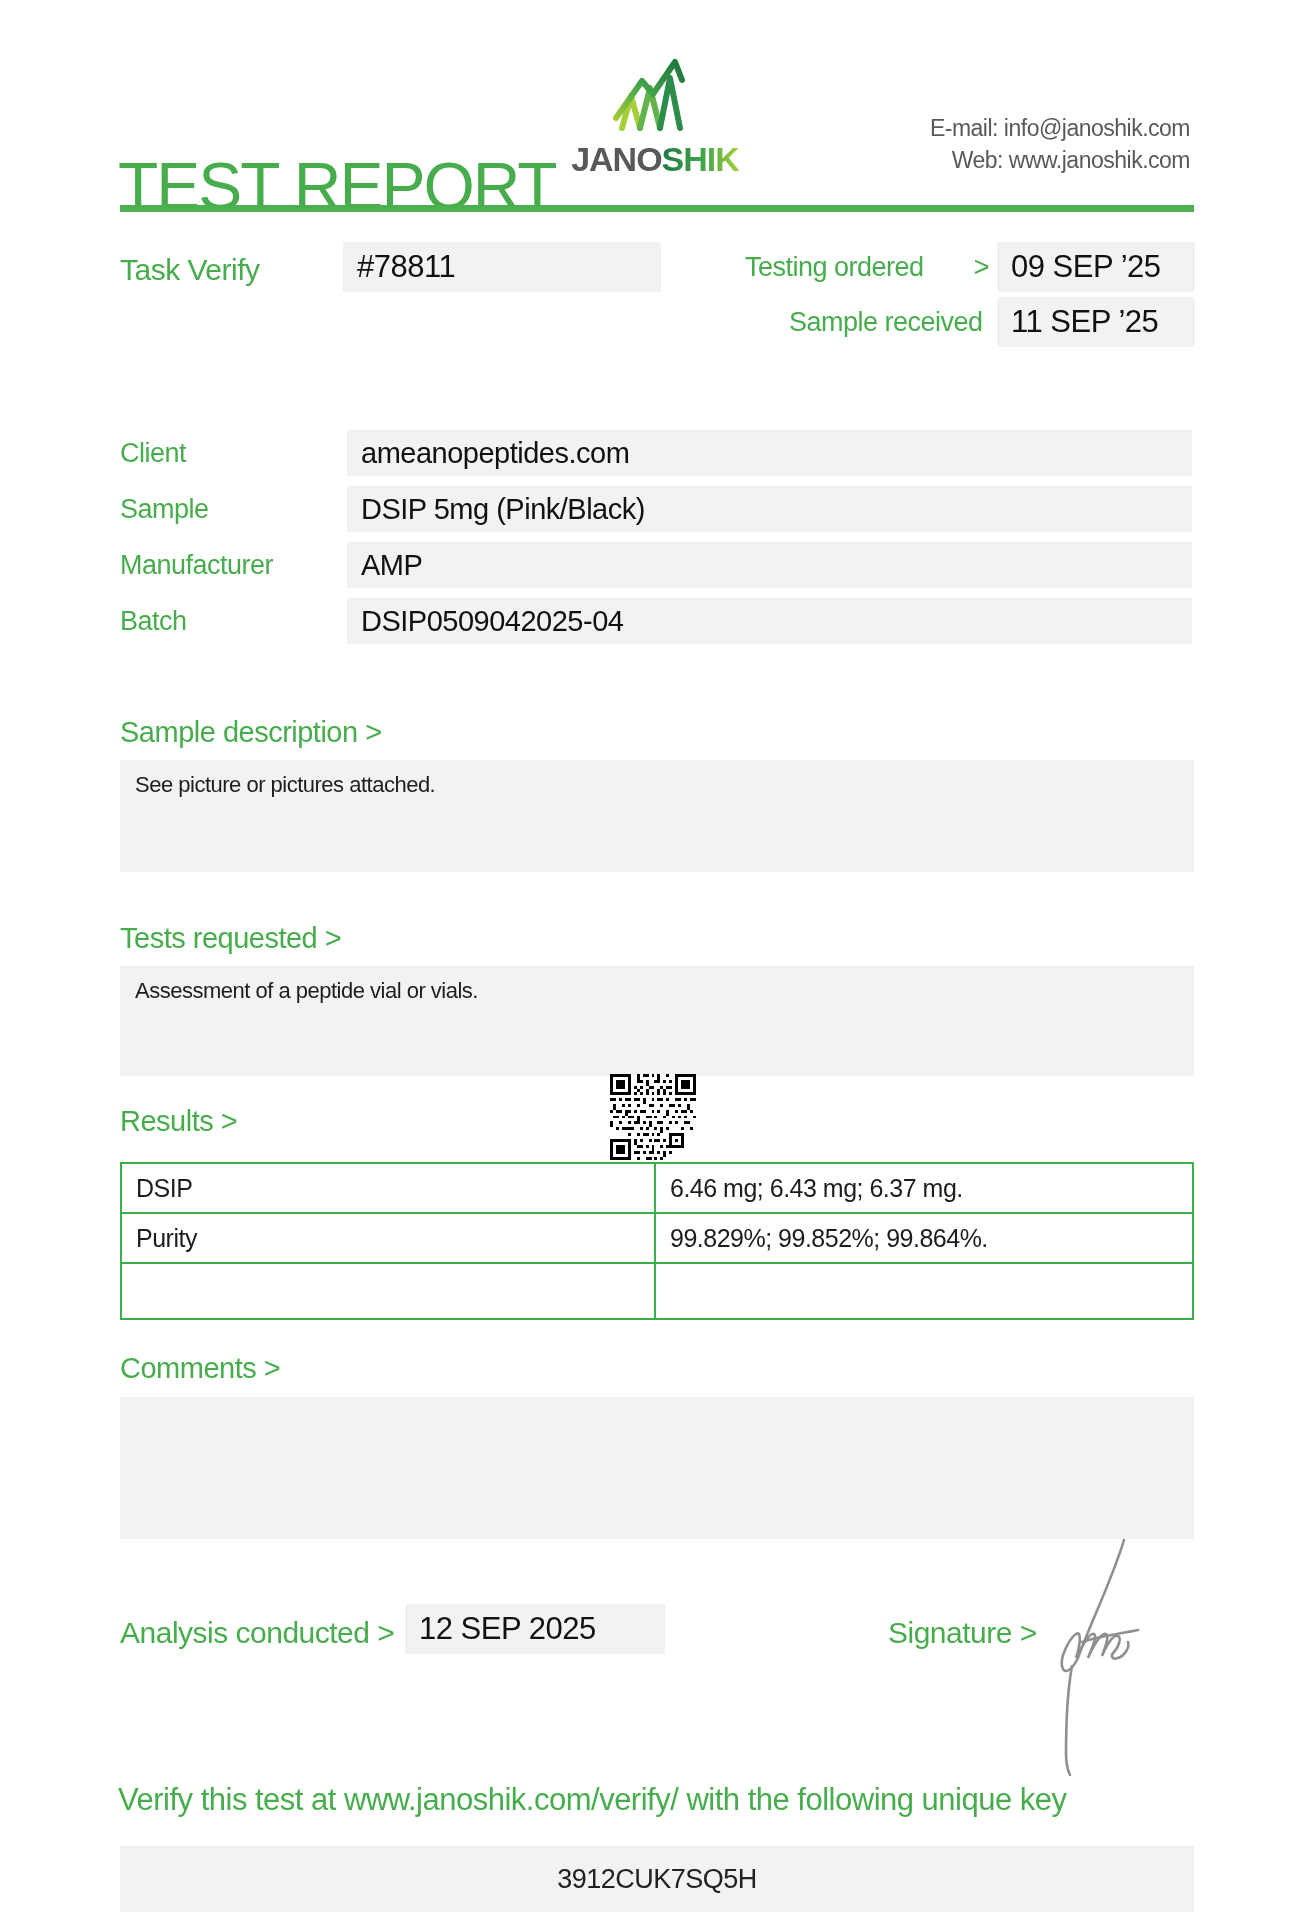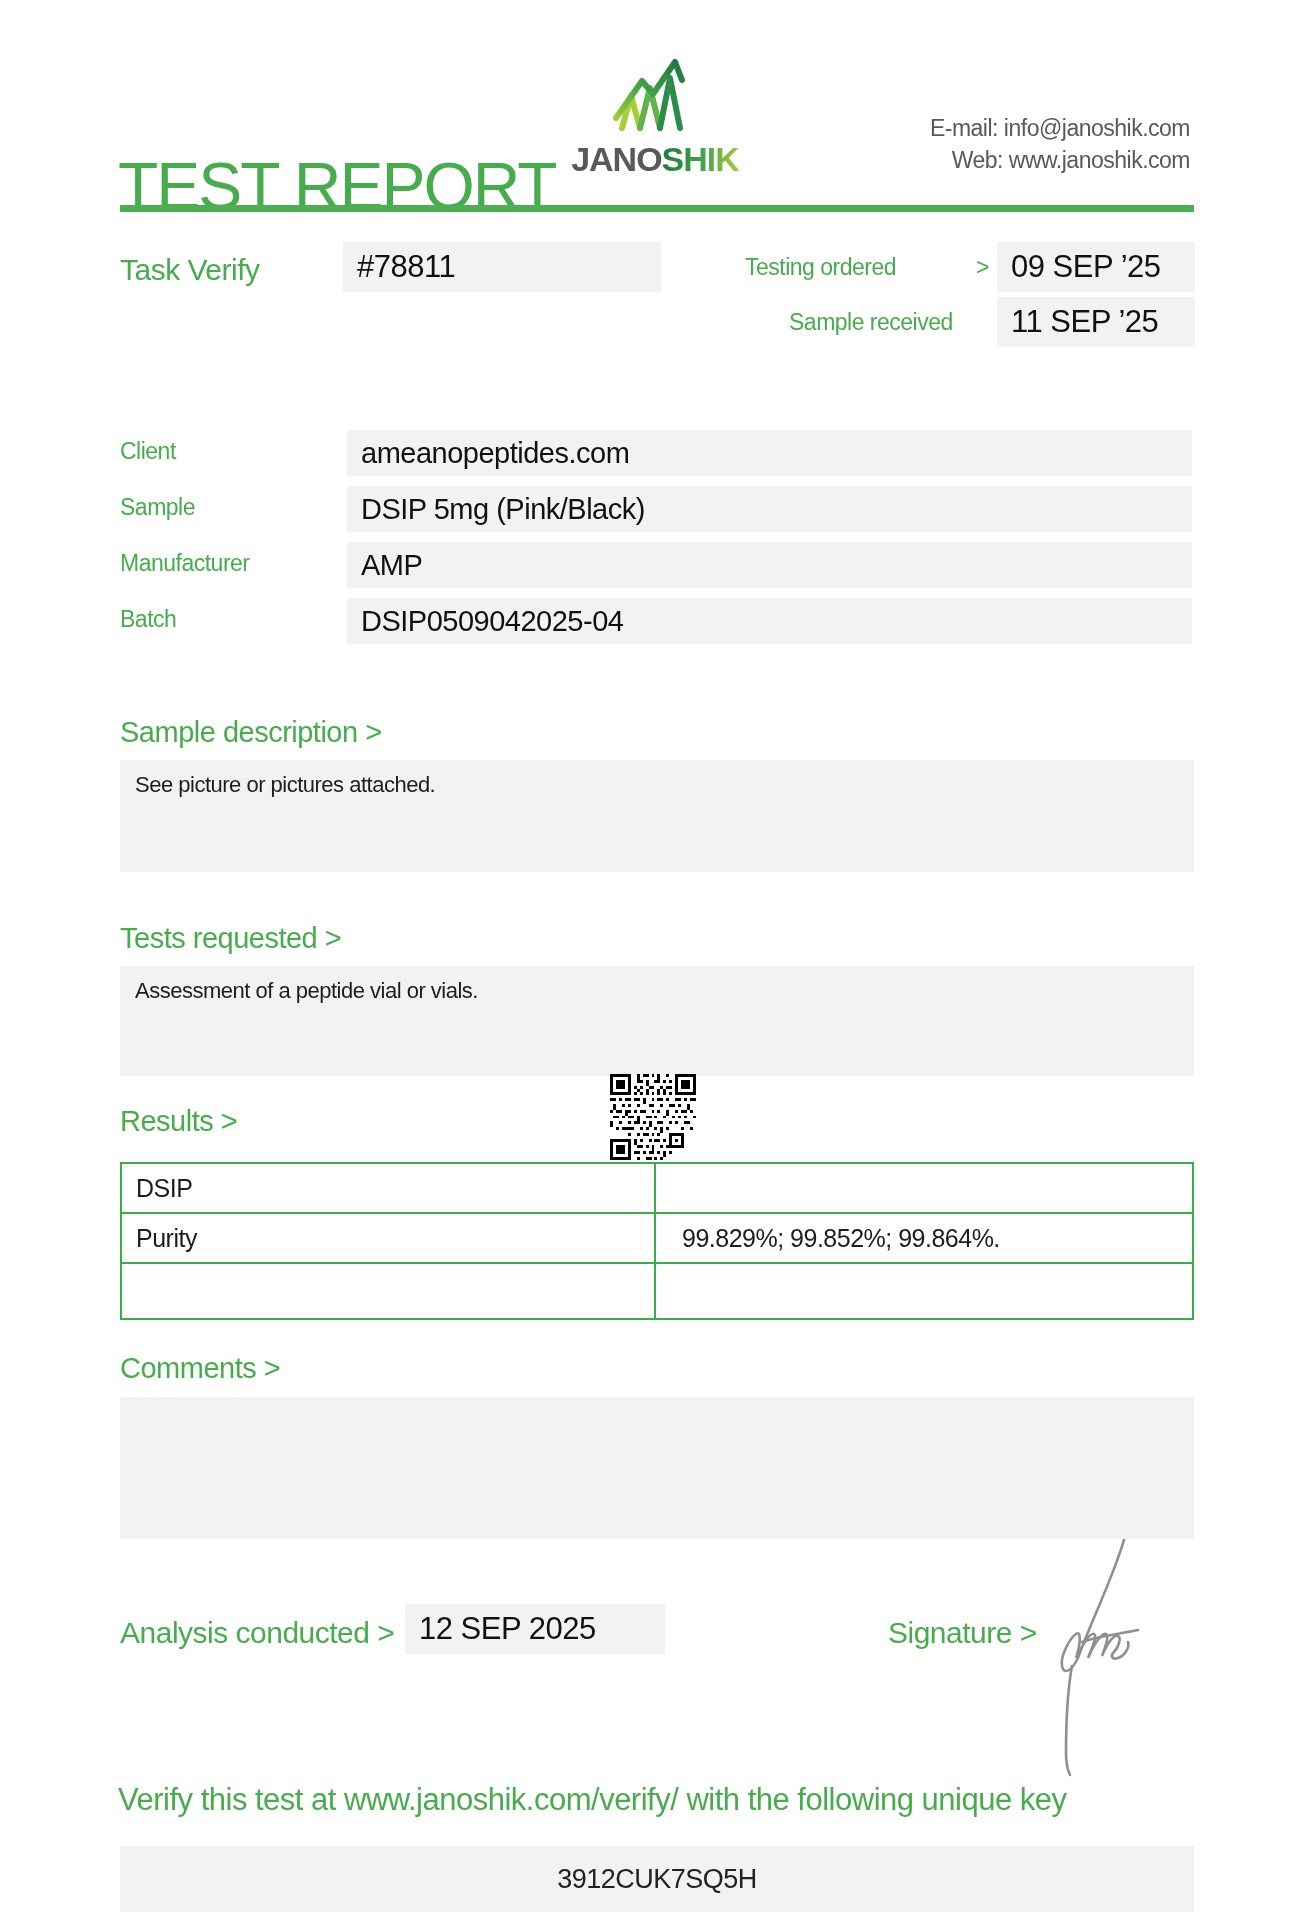--- a/index.html
+++ b/index.html
@@ -11,21 +11,21 @@
   .abs{position:absolute;}
   .title{font-size:66px;font-weight:500;letter-spacing:-2px;line-height:1;color:#47ad4c;margin-top:43px;}
   .contact{font-size:23px;color:#58595b;text-align:right;line-height:32px;letter-spacing:-0.5px;}
   .logo-text{font-size:34px;font-weight:700;letter-spacing:-1px;color:#58595b;text-align:center;width:190px;}
   .logo-text .shik{
     background:linear-gradient(90deg,#1e7a43 0%,#45a649 55%,#a6ce39 100%);
     -webkit-background-clip:text;background-clip:text;color:transparent;
   }
   .divider{height:7px;background:#4caf50;}
   .field-label{font-size:30px;color:#47ad4c;white-space:nowrap;}
-  .field-label-sm{font-size:23px;color:#47ad4c;white-space:nowrap;}
+  .field-label-sm{font-size:27px;color:#47ad4c;white-space:nowrap;}
   .value-box{background:#f2f2f2;display:flex;align-items:center;}
   .value-box .val{padding-left:14px;font-size:29px;color:#111;white-space:nowrap;}
   .value-box .val-lg{padding-left:14px;font-size:31px;color:#111;white-space:nowrap;}
   .labelrow{display:flex;justify-content:space-between;align-items:center;}
   .section-head{font-size:29px;color:#47ad4c;white-space:nowrap;}
   .section-box{background:#f2f2f2;font-size:22px;color:#1d1d1b;padding:12px 15px;box-sizing:border-box;}
   .rtable{border:2px solid #3cae46;}
   .trow{display:flex;border-bottom:2px solid #3cae46;}
   .trow:last-child{border-bottom:none;}
   .tcell{box-sizing:border-box;display:flex;align-items:center;font-size:25px;padding-left:14px;}
@@ -252,22 +252,23 @@
           <rect x="2" y="24" width="3" height="3"></rect>
           <rect x="22" y="22" width="1" height="1"></rect>
       </g>
     </svg>
   </div>
 
   <div class="abs section-head" style="left:120px;top:1105px;">Results &gt;</div>
   <div class="abs rtable" style="left:120px;top:1162px;width:1070px;">
     <div class="trow" style="height:48px;">
       <div class="tcell c1">DSIP</div>
+      <div class="tcell c2">6.46 mg; 6.43 mg; 6.37 mg.</div>
     </div>
-    <div class="trow" style="height:48px;gap:12px;">
+    <div class="trow" style="height:48px;">
       <div class="tcell c1">Purity</div>
       <div class="tcell c2">99.829%; 99.852%; 99.864%.</div>
     </div>
     <div class="trow" style="height:54px;">
       <div class="tcell c1"></div>
       <div class="tcell c2"></div>
     </div>
   </div>
 
   <div class="abs section-head" style="left:120px;top:1352px;">Comments &gt;</div>

